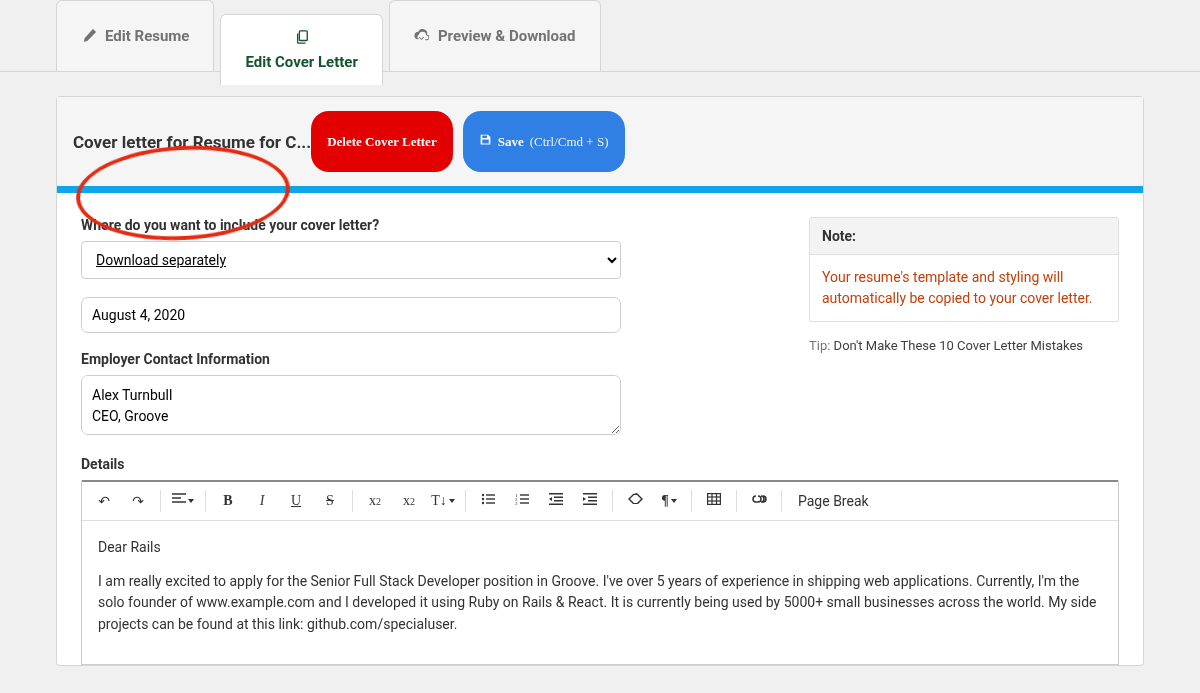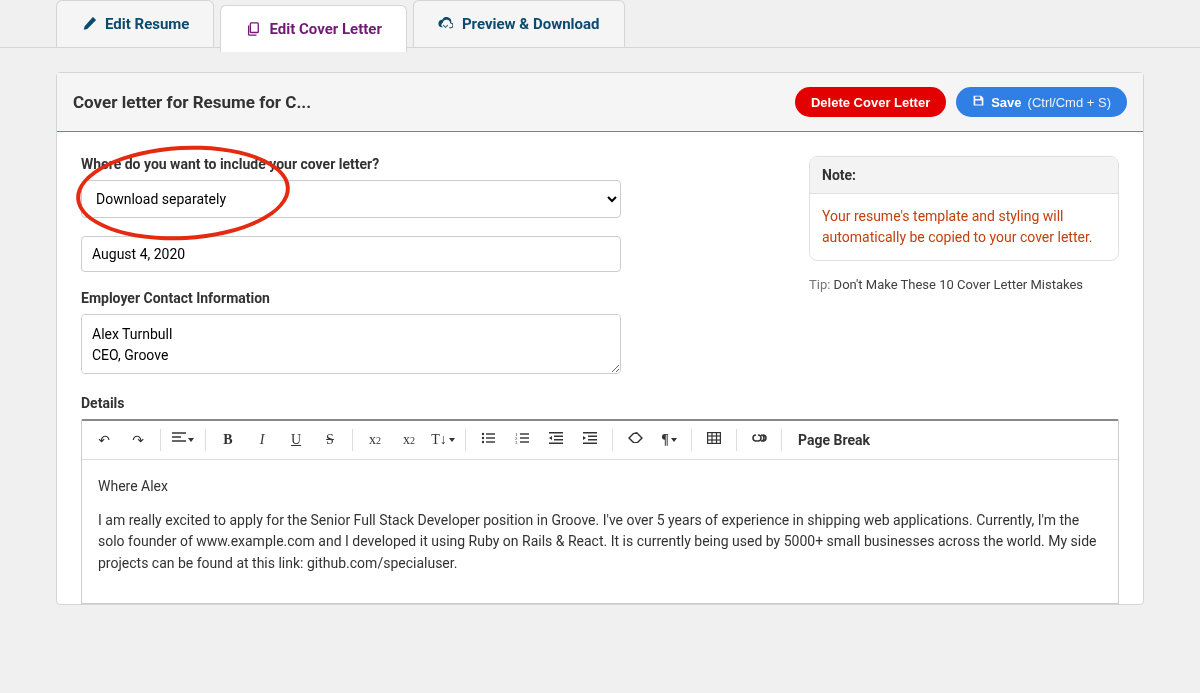--- a/index.html
+++ b/index.html
@@ -21,67 +21,68 @@
     border-bottom: 1px solid #d5d5d5;
     background: transparent;
   }
   .tab {
     background: #f5f5f5;
     border: 1px solid #d5d5d5;
     border-bottom: none;
     padding: 14px 24px;
     font-weight: 700;
     font-size: 15px;
-    color: #0c4a6e;
+    color: #737373;
     border-radius: 6px 6px 0 0;
     display: flex;
     align-items: center;
     gap: 8px;
     cursor: pointer;
   }
   .tab.active {
     background: #fff;
-    color: #701a75;
+    color: #14532d;
     position: relative;
-    top: 5px;
+    top: 14px;
+    flex-direction: column;
   }
   .tab .icon { width: 16px; height: 16px; display:inline-flex; align-items:center; justify-content:center; }
   .card {
     margin: 24px 56px 0 56px;
     background: #fff;
     border: 1px solid #d5d5d5;
     border-radius: 4px;
   }
   .card-header {
     display: flex;
-    justify-content: space-between;
     align-items: center;
     padding: 14px 16px;
-    border-bottom: 1px solid #0ea5e9;
+    border-bottom: 7px solid #0ea5e9;
     background: #f5f5f5;
   }
   .card-title {
     font-weight: 700;
     font-size: 17px;
   }
   .header-actions {
     display: flex;
     gap: 10px;
   }
   .btn {
     border: none;
     border-radius: 18px;
-    padding: 7px 16px;
+    padding: 22px 16px;
     font-weight: 700;
     font-size: 13px;
     cursor: pointer;
     display: inline-flex;
     align-items: center;
     gap: 6px;
     color: #fff;
+    font-family: Liberation Serif, serif;
   }
   .btn-danger { background: #e20000; }
   .btn-primary { background: #2f7fe4; }
   .btn-primary .shortcut { font-weight: 400; opacity: 0.9; font-size: 13px; }
   .card-body {
     display: flex;
     padding: 24px 24px 0 24px;
     gap: 32px;
   }
   .left-col { flex: 1; min-width: 0; }
@@ -95,26 +96,26 @@
   }
   .form-select, .form-input, .form-textarea {
     width: 100%;
     border: 1px solid #ccc;
     border-radius: 4px;
     padding: 9px 10px;
     font-size: 14px;
     font-family: inherit;
     background: #fff;
   }
-  .form-select { max-width: 540px; }
-  .form-input, .form-textarea { max-width: 540px; }
+  .form-select { max-width: 540px; text-decoration: underline; }
+  .form-input, .form-textarea { max-width: 540px; border-radius: 7px; }
   .form-textarea { resize: both; height: 60px; line-height: 1.5; }
   .note-box {
     border: 1px solid #e0e0e0;
-    border-radius: 8px;
+    border-radius: 2px;
     overflow: hidden;
     margin-bottom: 16px;
   }
   .note-head {
     background: #f3f3f3;
     padding: 10px 12px;
     font-weight: 700;
     border-bottom: 1px solid #e0e0e0;
   }
   .note-body {
@@ -157,21 +158,21 @@
     padding: 0 4px;
   }
   .t-sep {
     width: 1px;
     height: 22px;
     background: #ddd;
     margin: 0 4px;
   }
   .t-btn.page-break {
     font-family: inherit;
-    font-weight: 700;
+    font-weight: 400;
     padding: 0 10px;
     min-width: auto;
   }
   .editor-body {
     padding: 16px;
     line-height: 1.55;
     color: #333;
     min-height: 120px;
   }
   .editor-body p { margin-bottom: 12px; }
@@ -377,20 +378,20 @@
         <button class="t-btn">
             <span><svg width="15" height="12" viewBox="0 0 15 12" fill="none" stroke="currentColor" stroke-width="1.5">
                 <path d="M6 3a3 3 0 0 1 0 6H4a3 3 0 0 1 0-6"></path>
                 <path d="M9 3a3 3 0 0 1 0 6h2a3 3 0 0 0 0-6"></path>
               </svg></span>
           </button>
         <span class="t-sep"></span>
         <button class="t-btn page-break">Page Break</button>
       </div>
       <div class="editor-body">
-        <p>Where Alex</p>
+        <p>Dear Rails</p>
         <p>I am really excited to apply for the Senior Full Stack Developer position in Groove. I've over 5 years of experience in shipping web applications. Currently, I'm the solo founder of www.example.com and I developed it using Ruby on Rails &amp; React. It is currently being used by 5000+ small businesses across the world. My side projects can be found at this link: github.com/specialuser.</p>
       </div>
     </div>
   </div>
 
   <div class="highlight-oval"></div>
 </div>
 
 </body></html>

